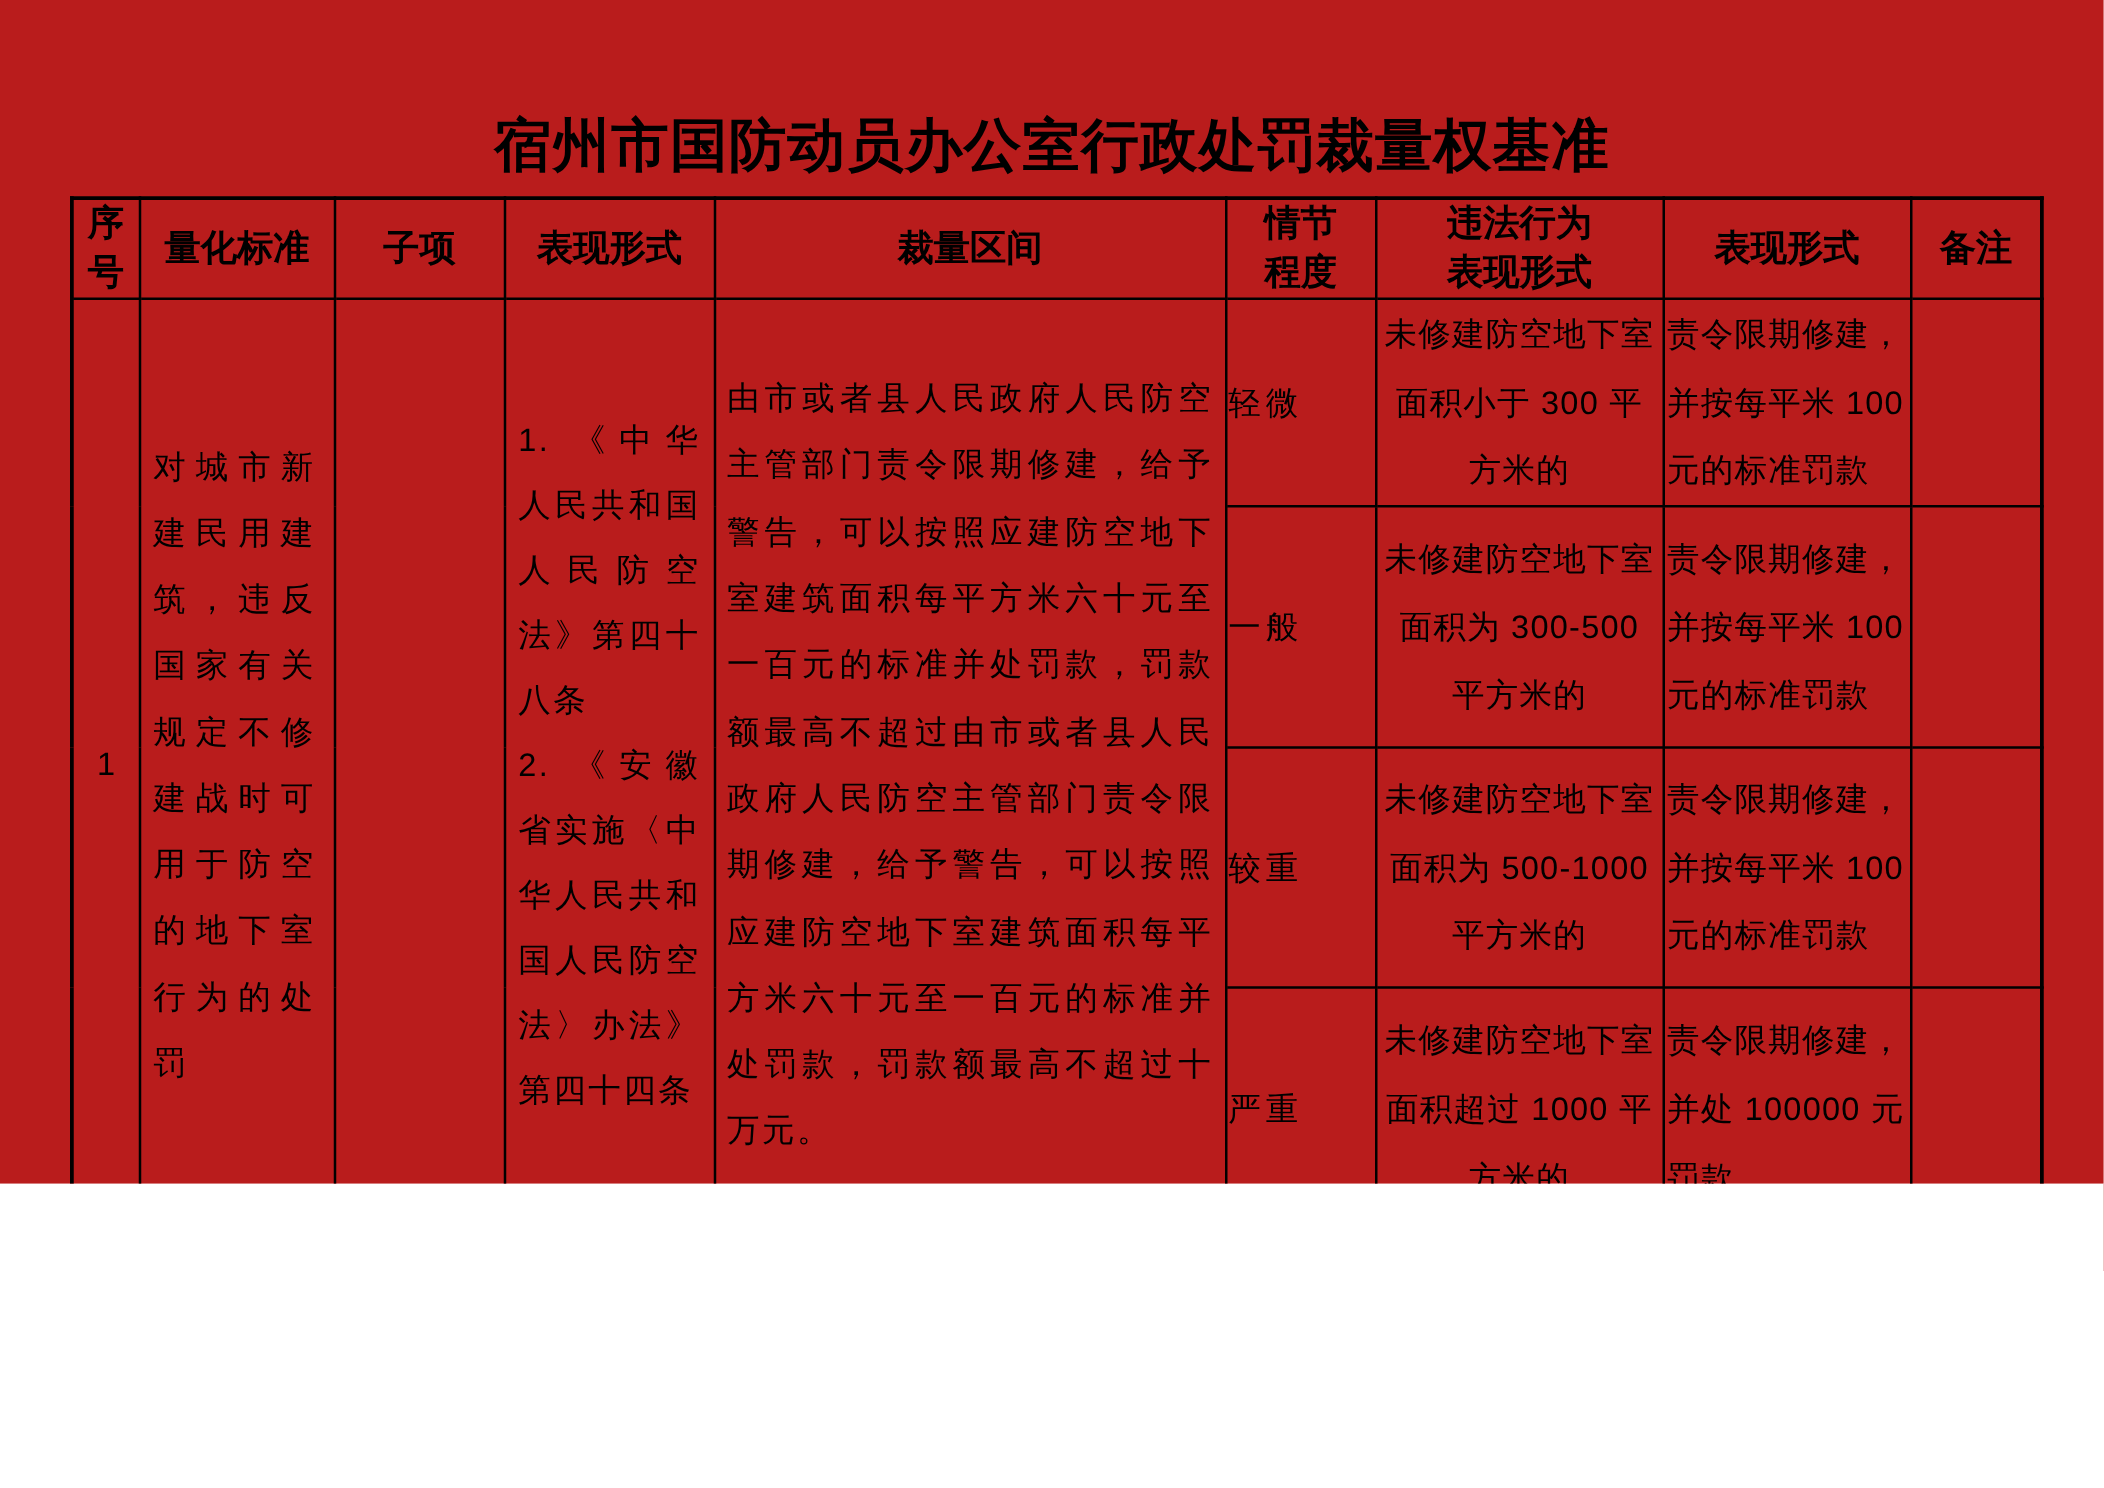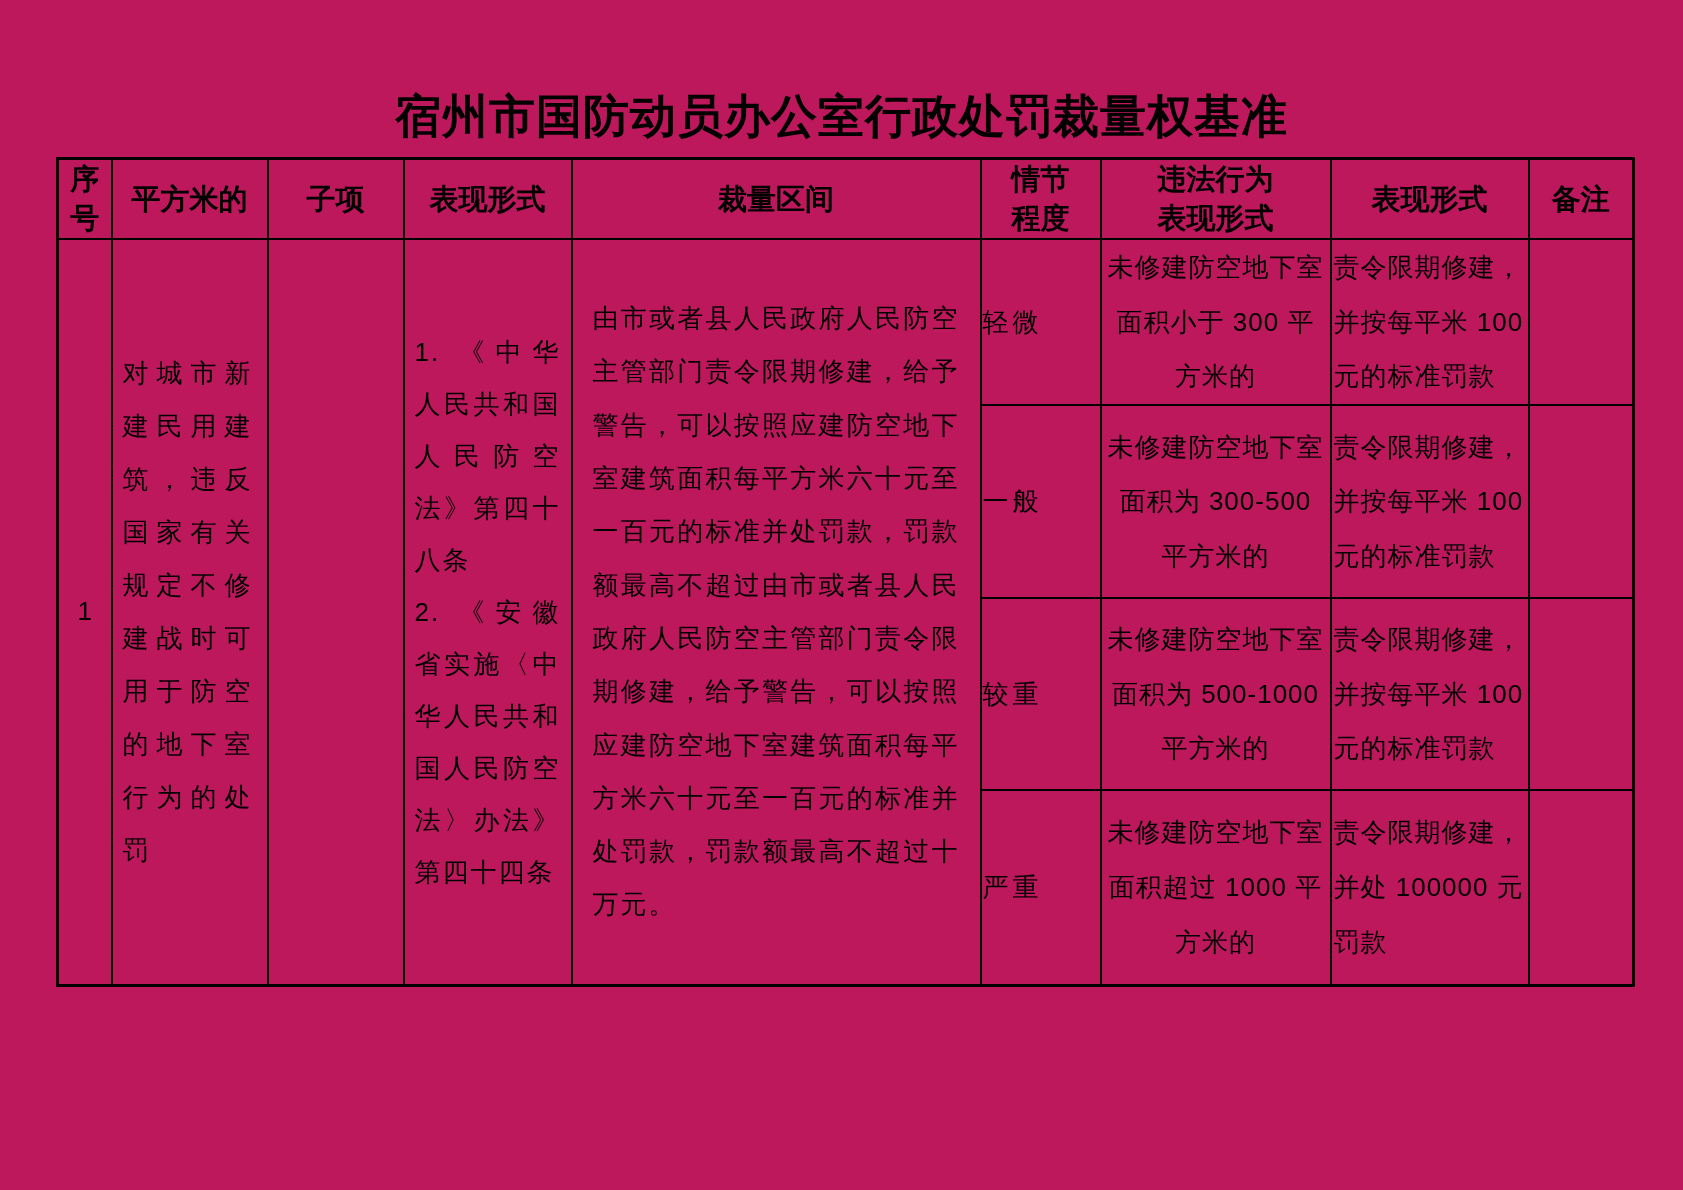--- a/index.html
+++ b/index.html
@@ -3,22 +3,22 @@
 <meta charset="utf-8">
 <style>
   html, body {
     margin: 0;
     padding: 0;
     background: #ffffff;
   }
   .page {
     position: relative;
     width: 1683px;
-    height: 1190px;
-    background: #be185d;
+    height: 947px;
+    background: #b91c1c;
     overflow: hidden;
     color: #000;
   }
   .doc-title {
     position: absolute;
     top: 86px;
     left: 0;
     width: 100%;
     margin: 0;
     text-align: center;
@@ -77,21 +77,21 @@
   td.c-basis {
     text-align: justify;
     letter-spacing: 2px;
     line-height: 2.0;
     padding: 0 10px;
   }
   td.c-range {
     text-align: justify;
     letter-spacing: 2px;
     line-height: 2.05;
-    padding: 0 20px;
+    padding: 0 9px;
   }
   td.c-degree {
     letter-spacing: 4px;
   }
   td.c-behavior {
     text-align: center;
     letter-spacing: 1px;
     line-height: 2.1;
     padding: 0 4px;
   }
@@ -119,21 +119,21 @@
       <col style="width:409px">
       <col style="width:120px">
       <col style="width:230px">
       <col style="width:198px">
       <col style="width:105px">
     </colgroup>
     <thead>
       <tr class="header-row">
         <th>序
 号</th>
-        <th>平方米的</th>
+        <th>量化标准</th>
         <th>子项</th>
         <th>表现形式</th>
         <th>裁量区间</th>
         <th>情节
 程度</th>
         <th>违法行为
 表现形式</th>
         <th>表现形式</th>
         <th>备注</th>
       </tr>

